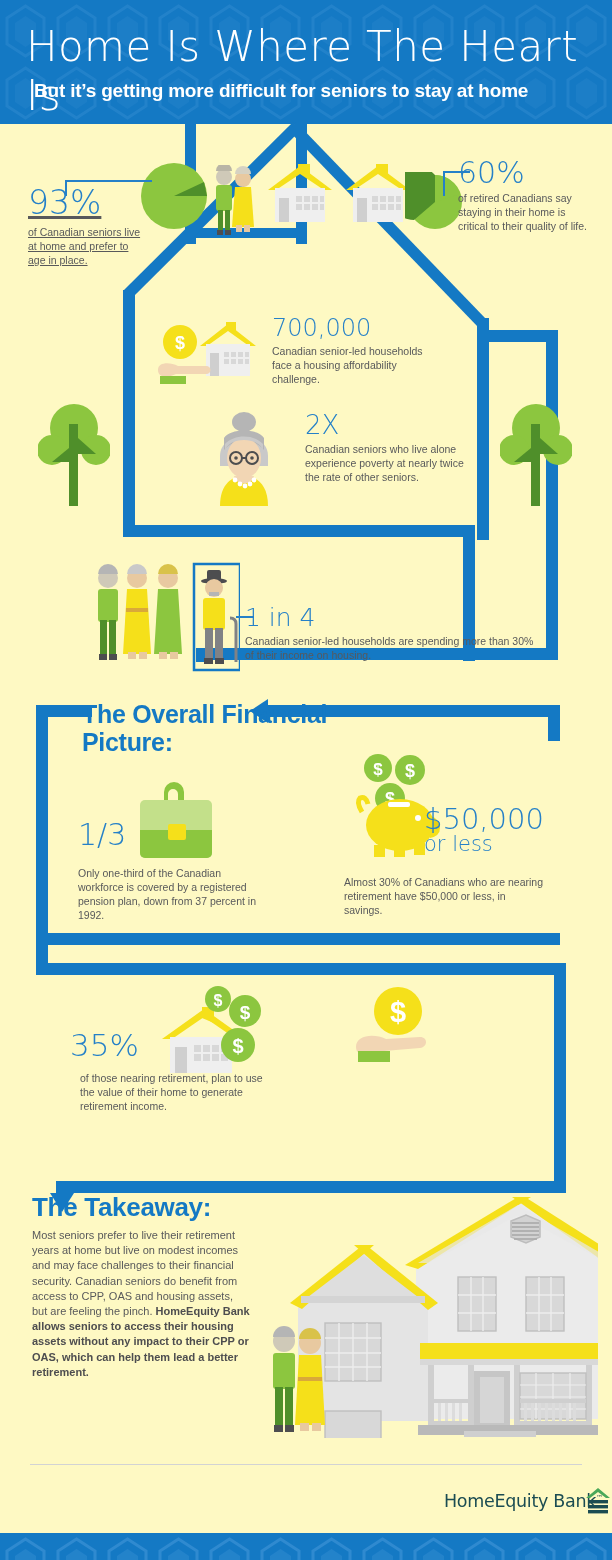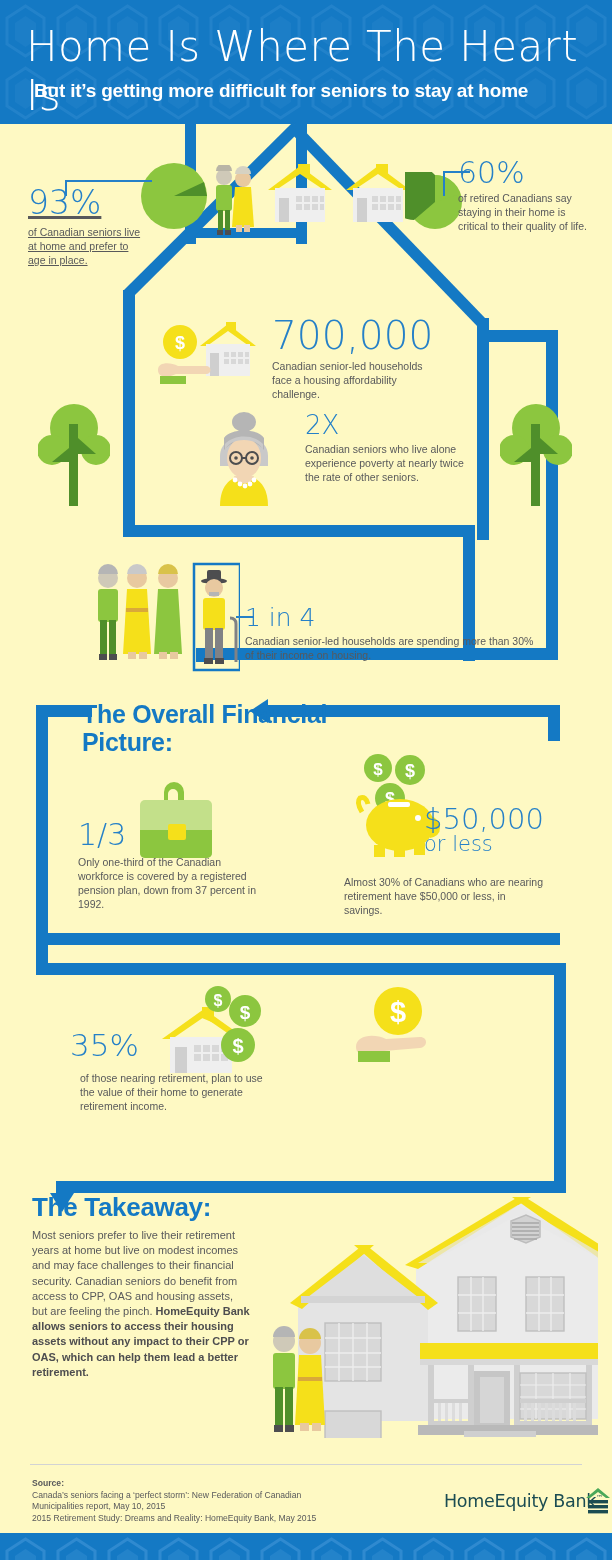--- a/index.html
+++ b/index.html
@@ -41,21 +41,21 @@
   #stat-93 .bignum{font-size:33px;}
   #stat-93 .body-txt{margin-top:6px;width:120px;}
 
   
   #stat-60{left:458px;top:158px;width:140px;}
   #stat-60 .bignum{font-size:30px;}
   #stat-60 .body-txt{margin-top:3px;width:130px;}
 
   
   #stat-700k{left:272px;top:316px;width:180px;}
-  #stat-700k .bignum{font-size:39px;}
+  #stat-700k .bignum{font-size:24px;}
   #stat-700k .body-txt{margin-top:4px;width:170px;}
 
   
   #stat-2x{left:305px;top:412px;width:180px;}
   #stat-2x .bignum{font-size:26px;}
   #stat-2x .body-txt{margin-top:4px;width:160px;}
 
   
   #stat-1in4{left:245px;top:605px;width:300px;}
   #stat-1in4 .bignum{font-size:25px;}
@@ -63,21 +63,21 @@
 
   
   .sec-head{position:absolute;color:#1479c4;font-weight:bold;font-size:25px;line-height:28px;
             font-family:"Liberation Sans", sans-serif;letter-spacing:-.3px;}
   #head-financial{left:82px;top:700px;width:280px;}
   #head-takeaway{left:32px;top:1193px;width:280px;font-size:26px;}
 
   
   #stat-13{left:78px;top:820px;width:200px;}
   #stat-13 .bignum{font-size:30px;}
-  #stat-13 .body-txt{margin-top:5px;width:190px;}
+  #stat-13 .body-txt{margin-top:16px;width:190px;}
 
   
   #stat-50k{left:424px;top:805px;width:170px;}
   #stat-50k .bignum{font-size:29px;}
   #stat-50k .bignum.sub{font-size:21px;}
   #stat-50k .body-txt{position:absolute;left:-80px;top:70px;margin:0;width:200px;}
 
   
   #stat-35{left:70px;top:1030px;width:210px;}
   #stat-35 .bignum{font-size:31px;}
@@ -553,26 +553,20 @@
       <circle cx="42" cy="18" r="11" fill="#e8c9a0"></circle>
       <path d="M31 14 a11 11 0 0 1 22 0 z" fill="#d9c24a"></path>
       <path d="M31,30 L53,30 L57,100 L27,100 Z" fill="#f5e01a"></path>
       <rect x="30" y="52" width="24" height="4" fill="#d9a93a"></rect>
       <rect x="32" y="98" width="9" height="8" fill="#e8c9a0"></rect>
       <rect x="44" y="98" width="9" height="8" fill="#e8c9a0"></rect>
     </g>
   </svg>
 
   <div class="footer-rule"></div>
-  <div id="source">
-    <span class="lbl">Source:</span>
-    <span>Canada’s seniors facing a ‘perfect storm’: New Federation of Canadian</span><br>
-    <span>Municipalities report, May 10, 2015</span><br>
-    <span>2015 Retirement Study: Dreams and Reality: HomeEquity Bank, May 2015</span>
-  </div>
 
   <div class="logo">
     <span class="word"><span>HomeEquity Bank</span><span class="tm">™</span></span>
     <svg class="mark" viewBox="0 0 26 28">
       <polygon points="13,1 25,11 21,11 13,5 5,11 1,11" fill="#4aa85a"></polygon>
       <rect x="3" y="13" width="20" height="3.4" fill="#1b4c52"></rect>
       <rect x="3" y="18" width="20" height="3.4" fill="#1b4c52"></rect>
       <rect x="3" y="23" width="20" height="3.4" fill="#1b4c52"></rect>
     </svg>
   </div>

